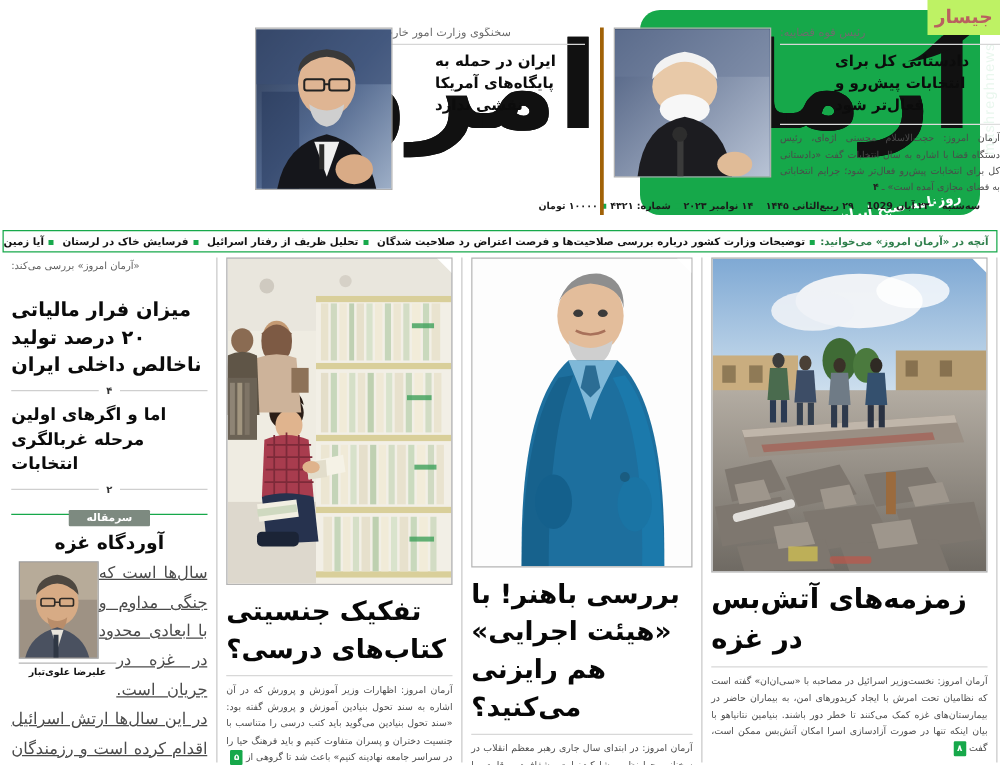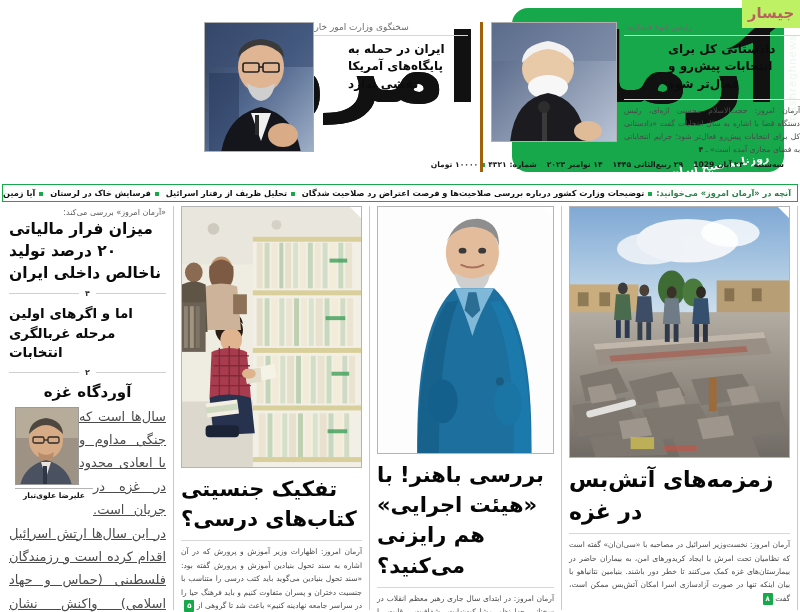--- a/index.html
+++ b/index.html
@@ -172,21 +172,21 @@
   }
   
   .col { position: relative; }
   .col-sidebar { width: 172px; padding: 0 5px 0 6px; }
   .col-story   { padding: 0 7px; border-right: 1px solid #c9c9c9; }
   .col-a { width: 196px; }
   .col-b { width: 192px; }
   .col-c { width: 236px; }
 
   
-  .sb-kicker { font-size: 8px; color: #5d5d5d; text-align: right; margin: 2px 0 1px; }
+  .sb-kicker { font-size: 8px; color: #5d5d5d; text-align: left; margin: 2px 0 20px; }
   .sb-head {
     font-size: 15.5px; font-weight: bold; color: #0b0b0b;
     line-height: 1.42; text-align: left; margin-bottom: 2px;
   }
   .sb-sep {
     display: flex; align-items: center; gap: 6px;
     margin: 5px 0 6px;
   }
   .sb-sep::before, .sb-sep::after { content:""; flex:1; height:1px; background:#cfcfcf; }
   .sb-sep span { font-size: 8px; font-weight: bold; color: #333; }
@@ -627,20 +627,23 @@
         <span>۴</span>
       </div>
 
       <div>
         <div class="sb-head2">اما و اگرهای اولین مرحله غربالگری انتخابات</div>
       </div>
       <div class="sb-sep">
         <span>۲</span>
       </div>
 
+      <div class="tagrow">
+        <span class="tagchip">سرمقاله</span>
+      </div>
 
       <div>
         <div class="edit-title">آوردگاه غزه</div>
         <div class="edit-wrap">
           <div class="edit-photo">
             <svg viewBox="0 0 64 78" width="64" height="78">
               <rect width="64" height="78" fill="#9e9284"></rect>
               <rect x="0" y="0" width="64" height="30" fill="#b7ab99"></rect>
               <ellipse cx="32" cy="32" rx="17" ry="19" fill="#d7ab85"></ellipse>
               <path d="M15 26 Q32 8 49 26 Q48 12 32 10 Q16 12 15 26 Z" fill="#4d4740"></path>

